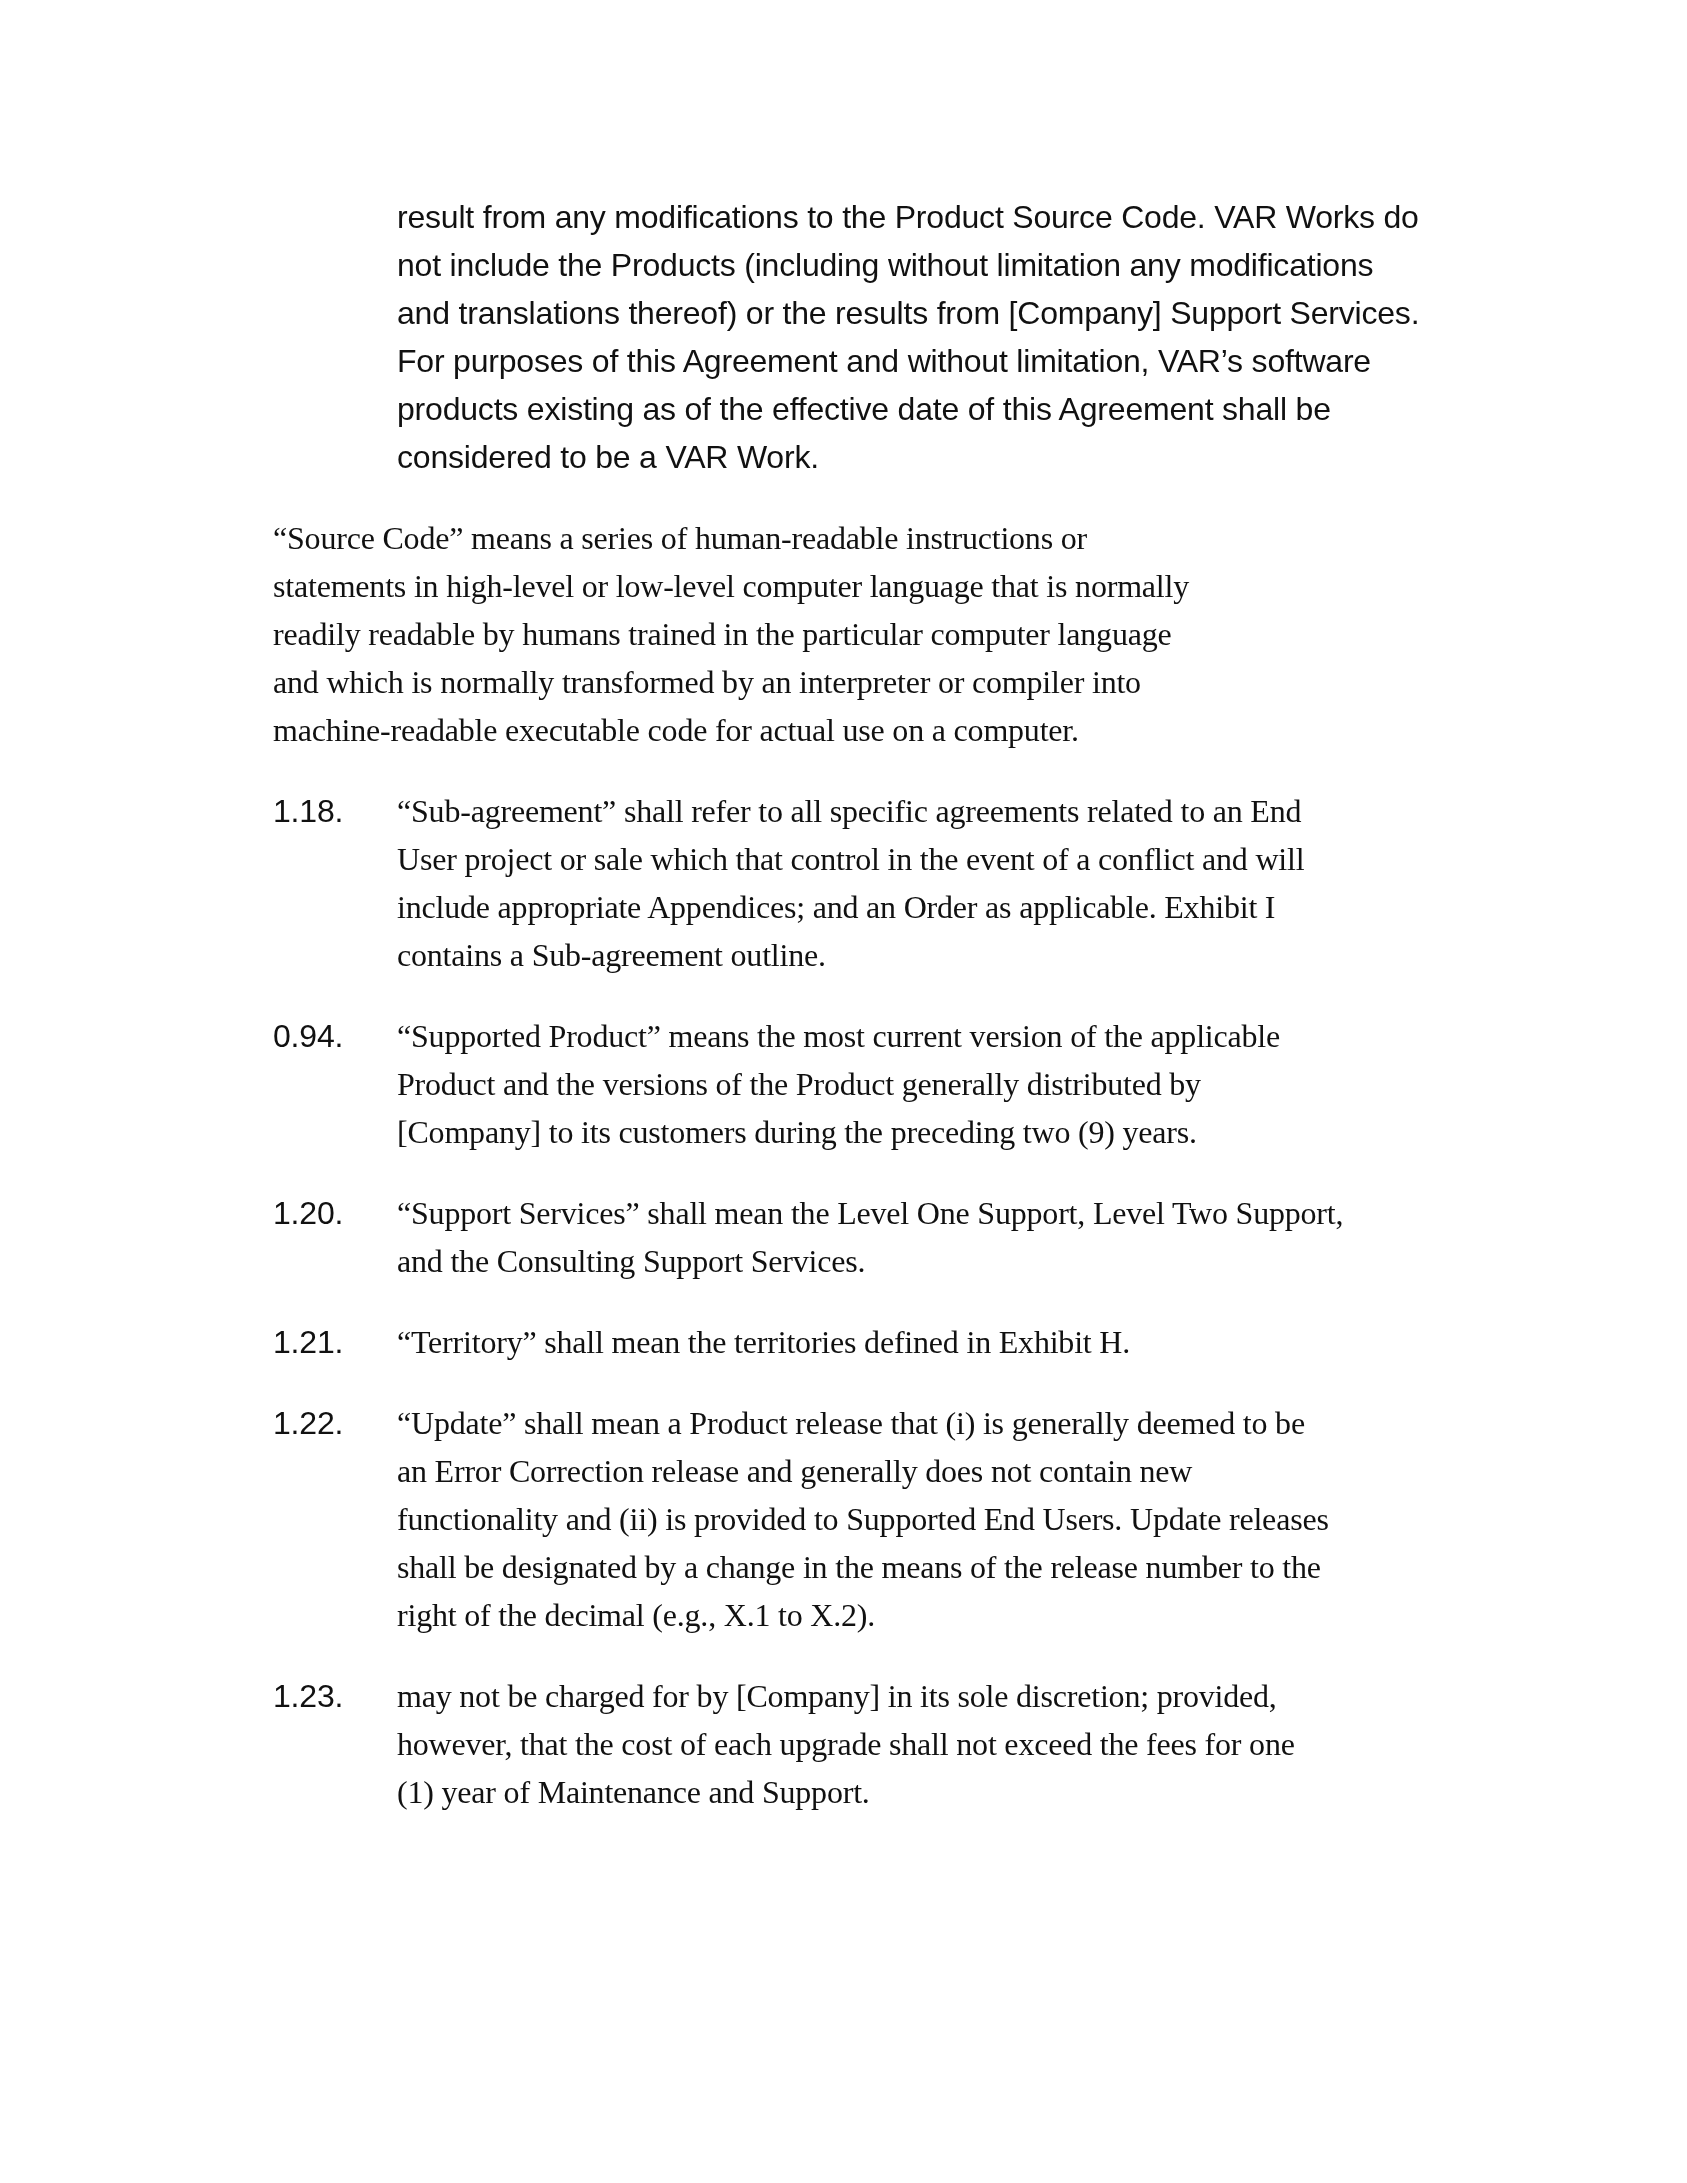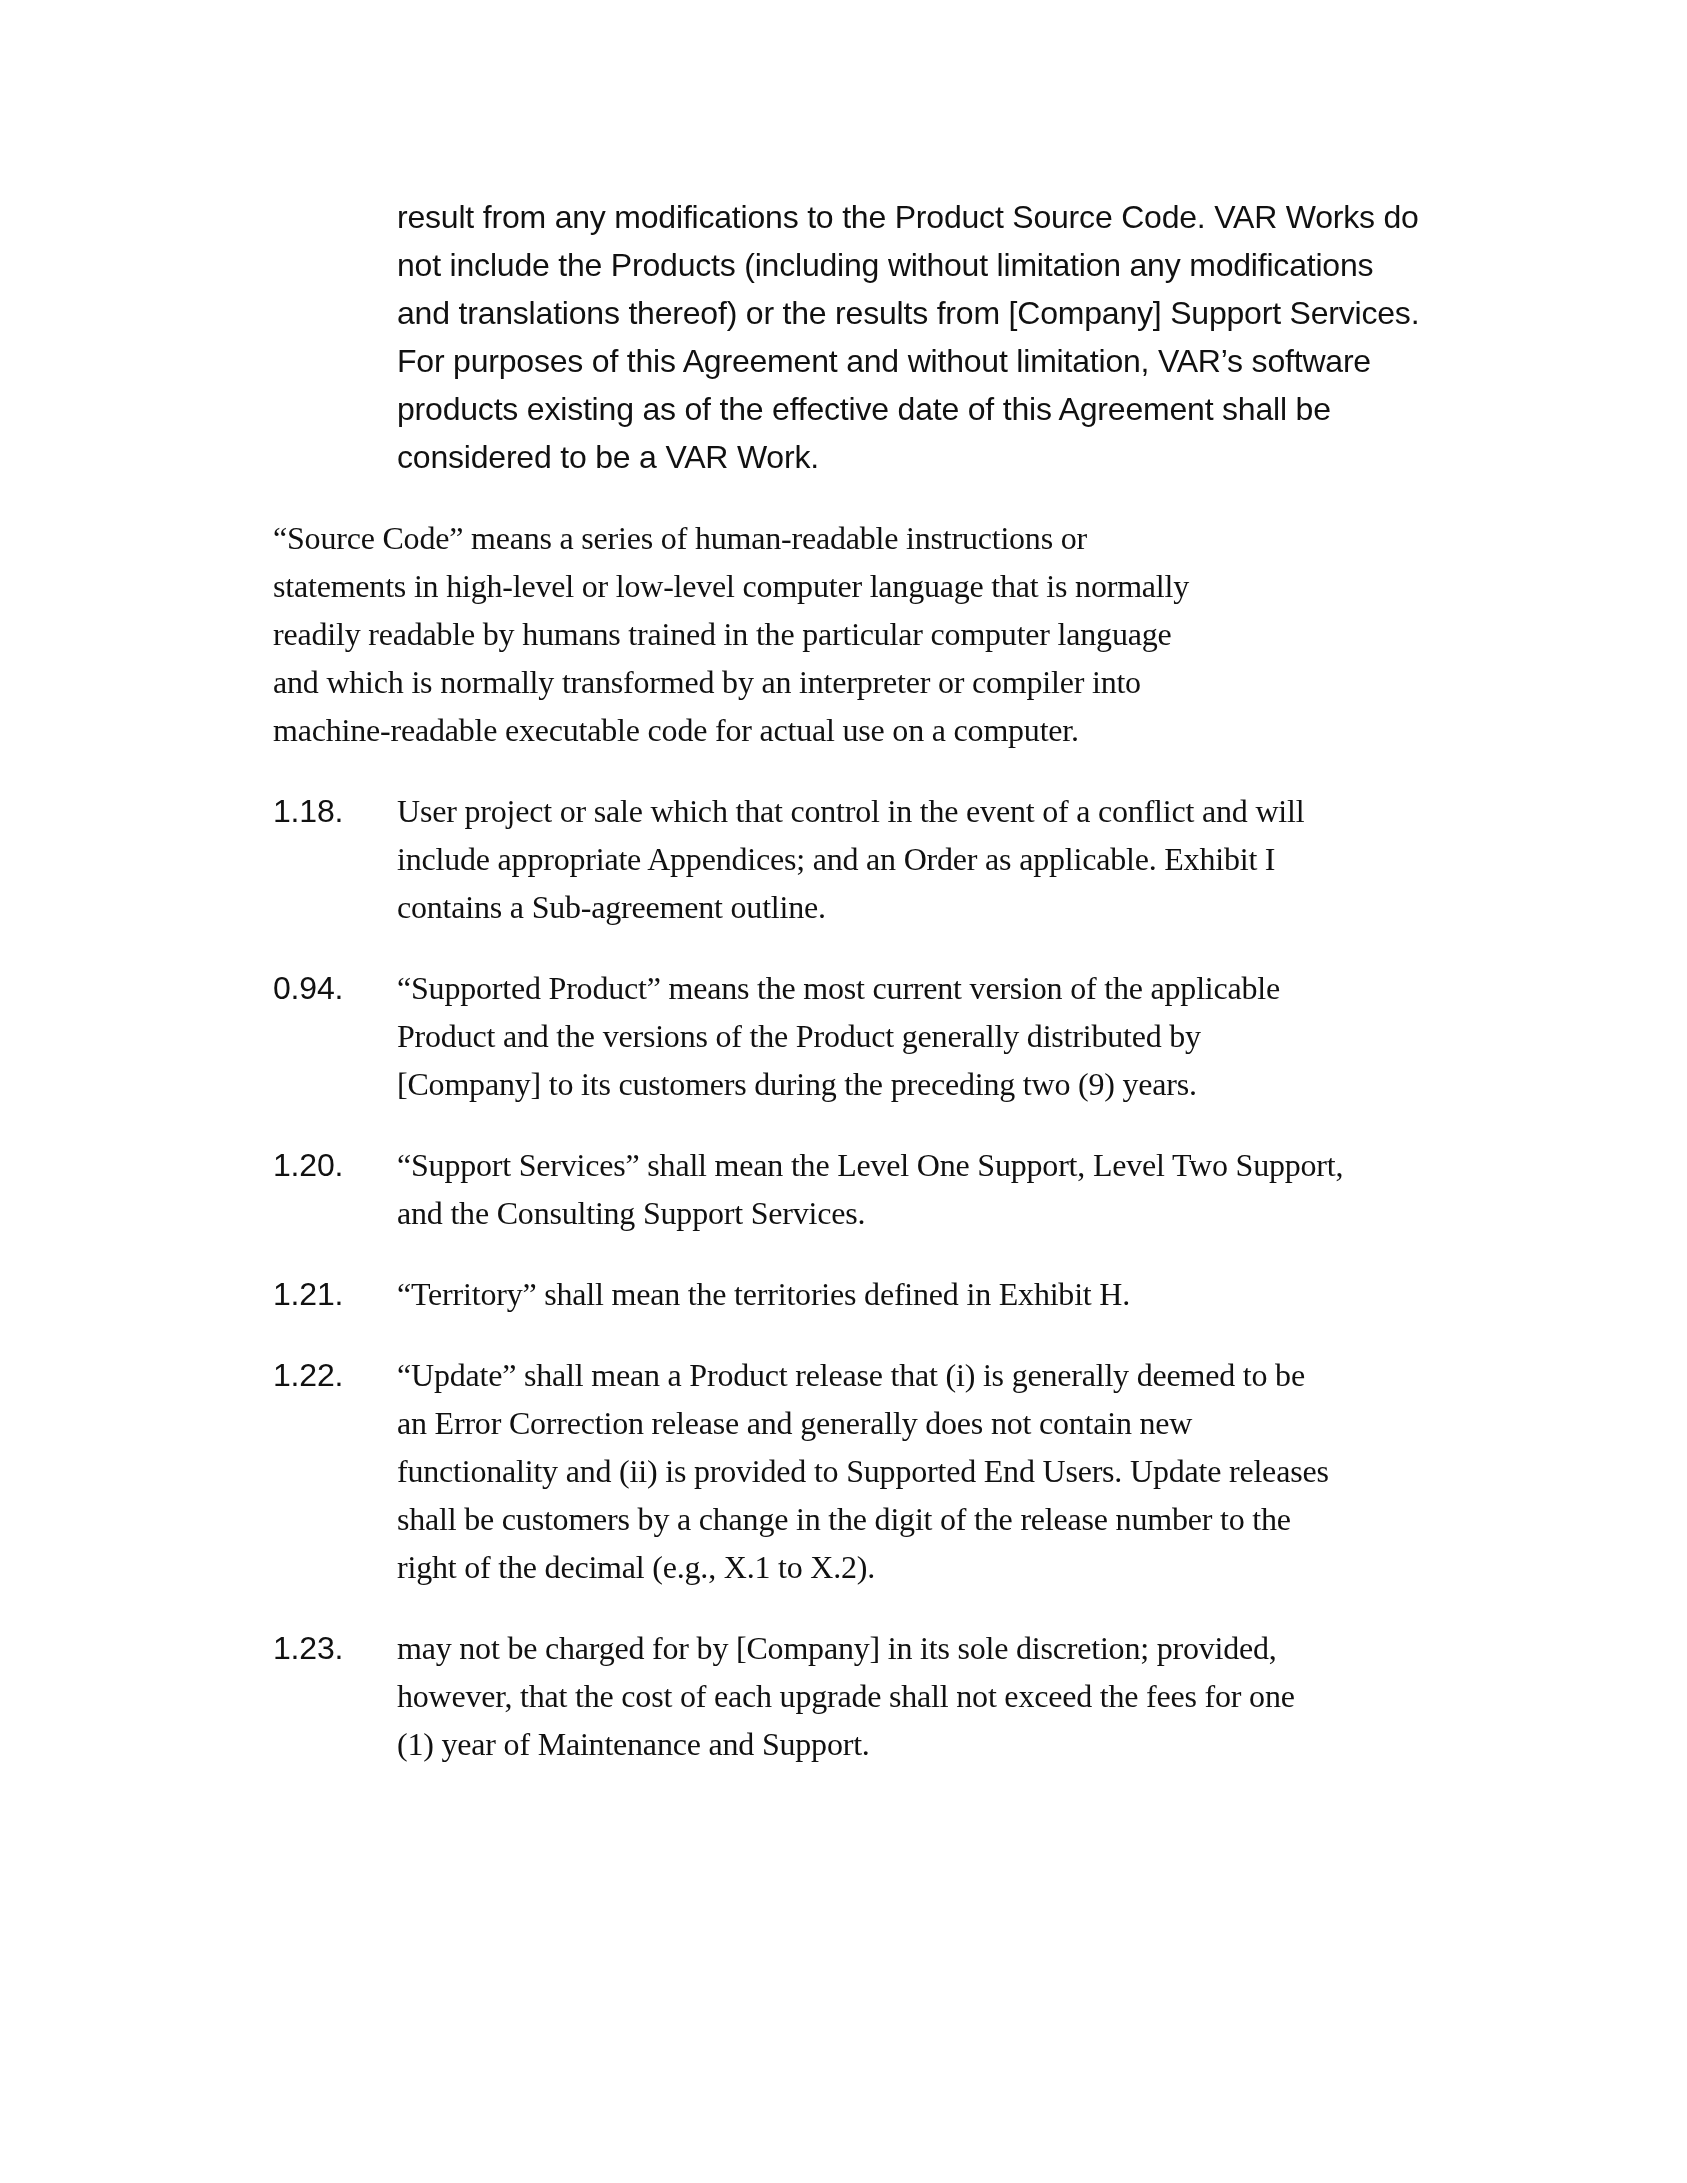--- a/index.html
+++ b/index.html
@@ -79,20 +79,21 @@
         <span class="line">statements in high-level or low-level computer language that is normally</span>
         <span class="line">readily readable by humans trained in the particular computer language</span>
         <span class="line">and which is normally transformed by an interpreter or compiler into</span>
         <span class="line">machine-readable executable code for actual use on a computer.</span>
       </div>
     </div>
 
     <div class="clause">
       <div class="clause-num">1.18.</div>
       <div class="clause-text">
+        <span class="line">“Sub-agreement” shall refer to all specific agreements related to an End</span>
         <span class="line">User project or sale which that control in the event of a conflict and will</span>
         <span class="line">include appropriate Appendices; and an Order as applicable. Exhibit I</span>
         <span class="line">contains a Sub-agreement outline.</span>
       </div>
     </div>
 
     <div class="clause">
       <div class="clause-num">0.94.</div>
       <div class="clause-text">
         <span class="line">“Supported Product” means the most current version of the applicable</span>
@@ -115,21 +116,21 @@
         <span class="line">“Territory” shall mean the territories defined in Exhibit H.</span>
       </div>
     </div>
 
     <div class="clause">
       <div class="clause-num">1.22.</div>
       <div class="clause-text">
         <span class="line">“Update” shall mean a Product release that (i) is generally deemed to be</span>
         <span class="line">an Error Correction release and generally does not contain new</span>
         <span class="line">functionality and (ii) is provided to Supported End Users. Update releases</span>
-        <span class="line">shall be customers by a change in the digit of the release number to the</span>
+        <span class="line">shall be designated by a change in the means of the release number to the</span>
         <span class="line">right of the decimal (e.g., X.1 to X.2).</span>
       </div>
     </div>
 
     <div class="clause">
       <div class="clause-num">1.23.</div>
       <div class="clause-text">
         <span class="line">may not be charged for by [Company] in its sole discretion; provided,</span>
         <span class="line">however, that the cost of each upgrade shall not exceed the fees for one</span>
         <span class="line">(1) year of Maintenance and Support.</span>

